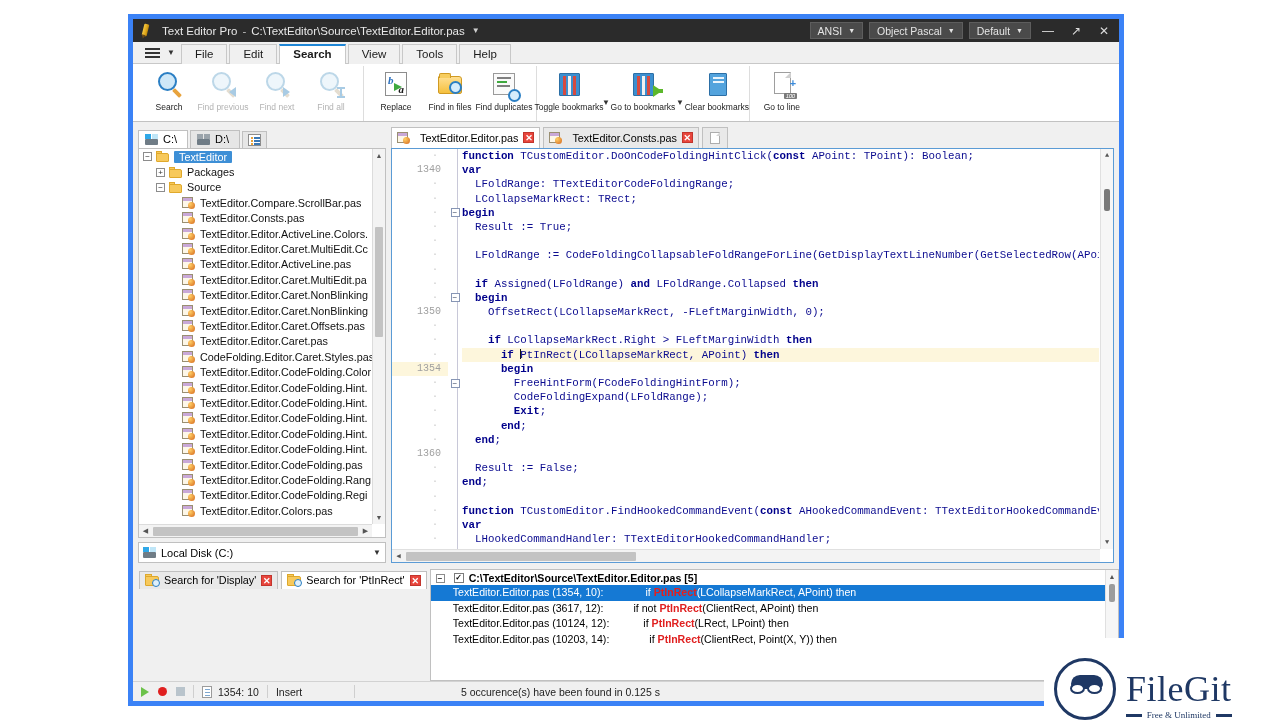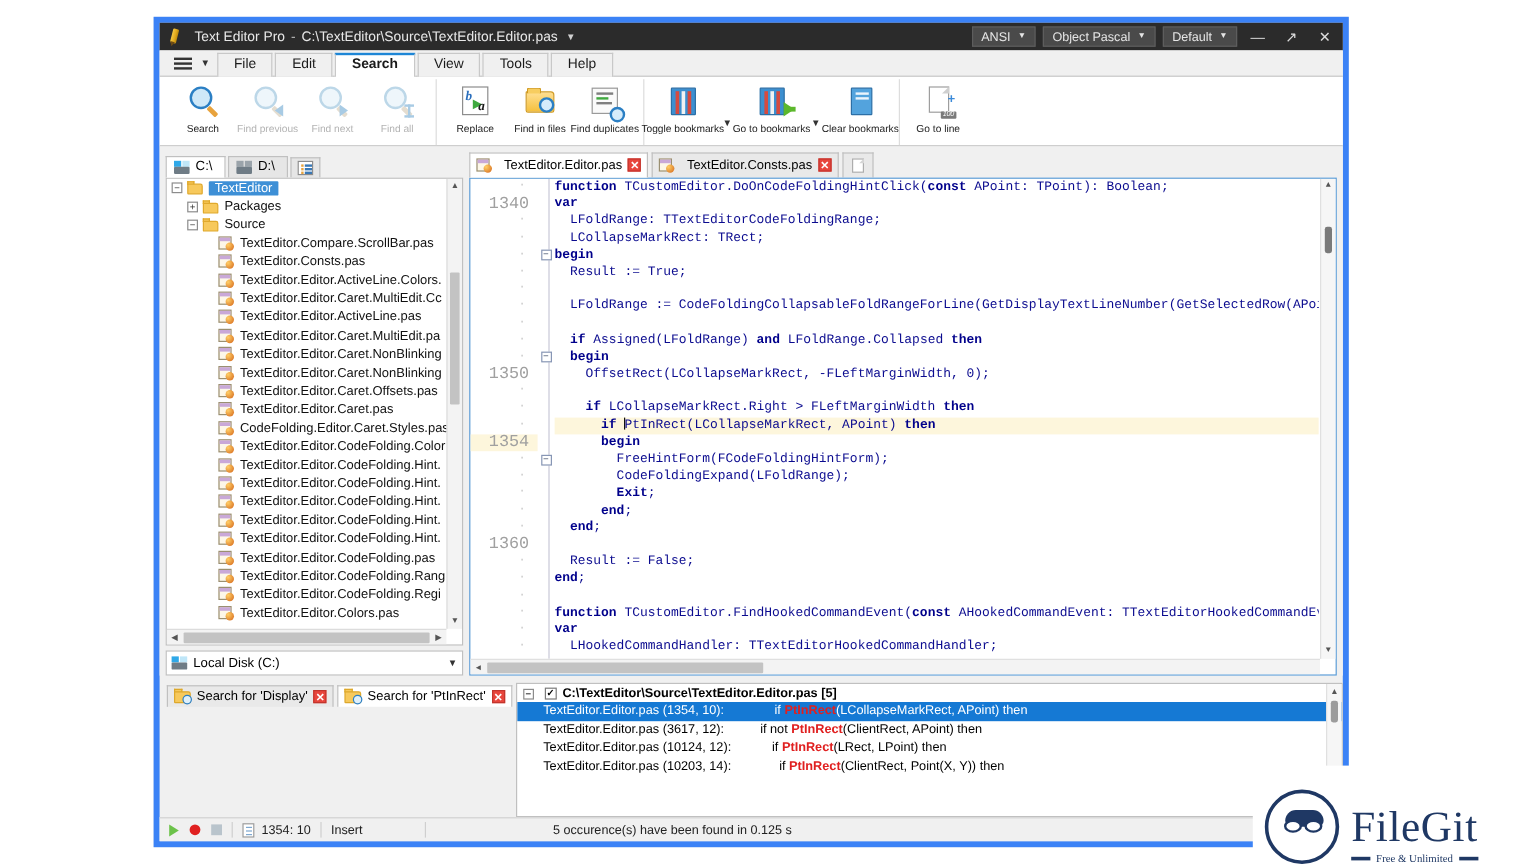--- a/index.html
+++ b/index.html
@@ -203,21 +203,21 @@
      text-align:center; border:1px solid #c2352d; font-weight:bold; }
   .pagelet{width:10px;height:12px;background:#fff;border:1px solid #adadad;position:relative;}
   .pagelet::after{content:"";position:absolute;right:-1px;top:-1px;border-left:4px solid transparent;border-bottom:4px solid #d5d5d5;}
 
   .editor { flex:1; background:#fff; border:1px solid #5b9bd5; position:relative; overflow:hidden;
      font-family:"Liberation Mono", monospace; font-size:10.8px; }
   .gutter-nums { position:absolute; left:0; top:0; width:56px; bottom:13px; }
   .fold-col { position:absolute; left:56px; top:0; width:14px; bottom:13px; border-right:0; }
   .code-area { position:absolute; left:70px; right:14px; top:0; bottom:13px; overflow:hidden; }
   .ln { height:14.2px; line-height:14.2px; }
-  .ln .no { display:block; text-align:right; padding-right:7px; color:#a0a0a0; font-size:14px;
+  .ln .no { display:block; text-align:right; padding-right:7px; color:#a0a0a0; font-size:10px;
      font-family:"Liberation Mono", monospace; }
   .ln .dot { display:block; text-align:right; padding-right:10px; color:#c9c9c9; font-size:10px; }
   .cline { height:14.2px; line-height:14.2px; white-space:pre; color:#0b0b8f; }
   .hl { background:#fdf6dc; }
   .kw { color:#00008b; font-weight:bold; }
   .vbar { position:absolute; left:0; top:0; bottom:0; width:1px; background:#c8c8d8; }
   .foldbox { width:9px; height:9px; border:1px solid #8796b5; background:#fff; color:#3c4a66;
      font-size:8px; line-height:7px; text-align:center; }
   .ed-vsb { position:absolute; right:0; top:0; width:13px; bottom:13px; background:#f6f6f6; border-left:1px solid #e0e0e0; }
   .ed-vsb .up,.ed-vsb .dn { height:13px; text-align:center; font-size:7px; color:#555; line-height:13px; }

